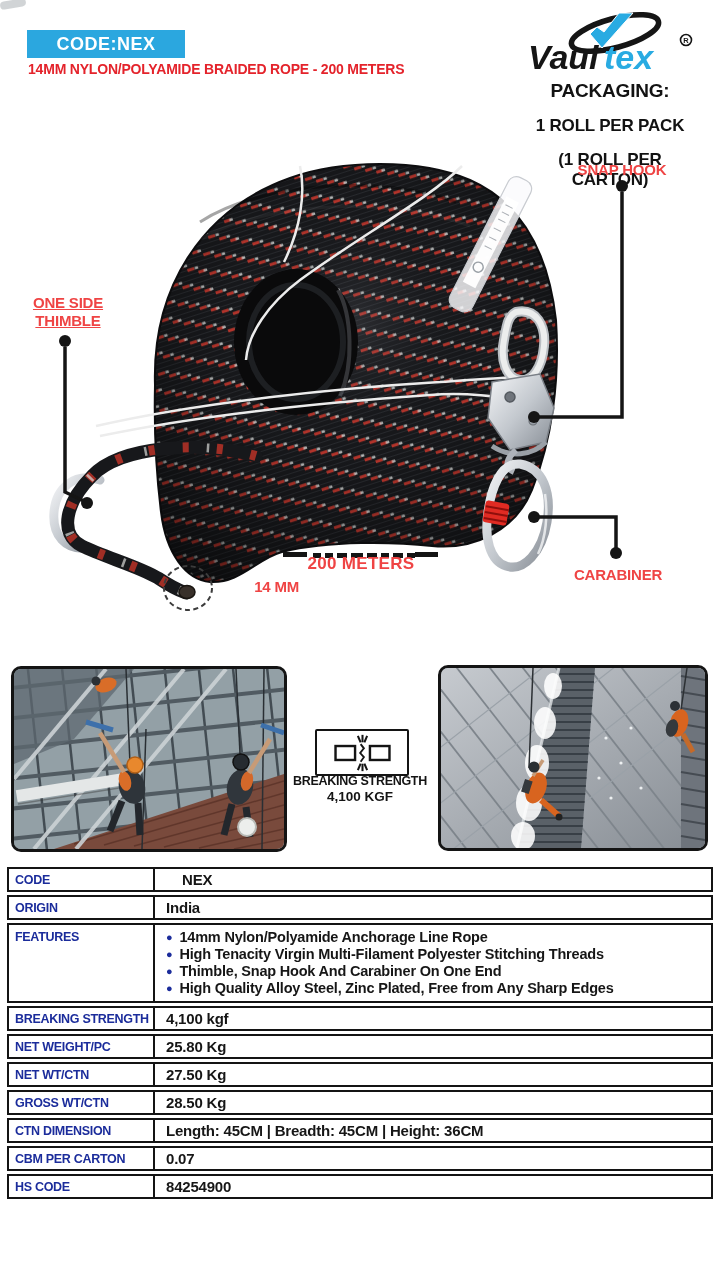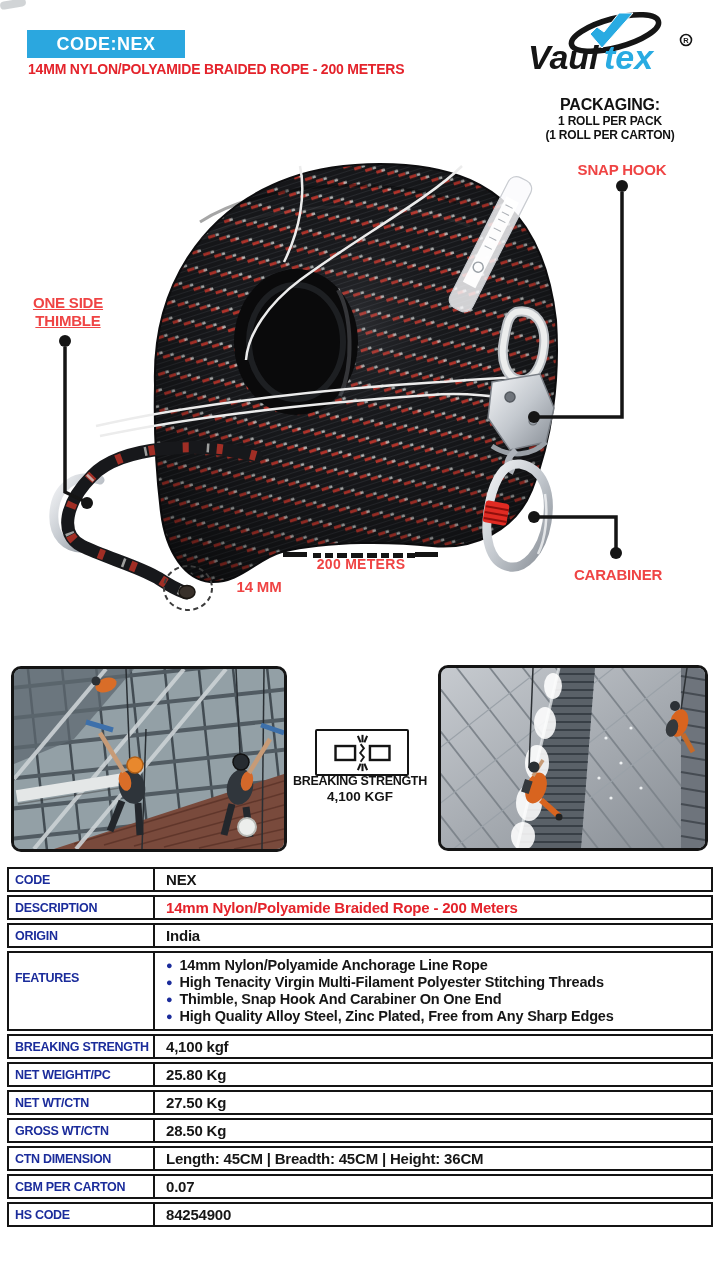--- a/index.html
+++ b/index.html
@@ -15,33 +15,33 @@
     left:27px;top:30px;width:158px;height:28px;
     background:#2BA7DF;color:#ffffff;
     display:flex;align-items:center;justify-content:center;
     font-size:18px;font-weight:800;letter-spacing:.5px;
   }
   .subtitle{
     left:28px;top:61px;width:470px;
     color:#E4232B;font-size:14px;font-weight:800;letter-spacing:-.2px;
   }
   .pack-block{left:520px;top:80px;width:180px;text-align:center;color:#121212;}
-  .pack-title{font-size:16px;font-weight:800;letter-spacing:-.2px;margin-top:16px;}
-  .pack-line{font-size:12px;font-weight:800;margin-top:0;letter-spacing:-.2px;}
+  .pack-title{font-size:19px;font-weight:800;letter-spacing:-.2px;}
+  .pack-line{font-size:17px;font-weight:800;margin-top:14px;letter-spacing:-.2px;}
 
   
   .callout{
     color:#ef4444;font-weight:800;font-size:15px;letter-spacing:-.2px;
     text-align:center;line-height:18px;
   }
   .lbl-snaphook{left:572px;top:161px;width:100px;}
   .lbl-thimble{left:16px;top:294px;width:104px;text-decoration:underline;}
   .lbl-carabiner{left:564px;top:566px;width:108px;}
-  .lbl-meters{left:291px;top:555px;width:140px;font-size:14px;letter-spacing:.3px;}
-  .lbl-mm{left:219px;top:578px;width:80px;text-align:center;}
+  .lbl-meters{left:291px;top:555px;width:140px;font-size:17px;letter-spacing:.3px;}
+  .lbl-mm{left:219px;top:578px;width:80px;text-align:right;}
 
   
   .photo-frame{
     border:3px solid #141414;border-radius:10px;overflow:hidden;background:#9aa4aa;
   }
   .photo-left{left:11px;top:666px;width:270px;height:180px;}
   .photo-right{left:438px;top:665px;width:264px;height:180px;}
   .bs-box{
     left:315px;top:729px;width:90px;height:43px;
     border:2.5px solid #141414;border-radius:2px;background:#fff;
@@ -53,31 +53,31 @@
   }
   .bs-caption .l1{font-size:12.5px;letter-spacing:-.3px;}
   .bs-caption .l2{font-size:13.5px;}
 
   
   .spec-table{left:7px;top:867px;width:706px;}
   .t-row{
     display:flex;border:2px solid #141414;background:#fff;
     min-height:21px;margin-top:3px;align-items:stretch;
   }
-  .t-row:first-child{margin-top:0;}
+  .t-row:first-child{margin-top:0;gap:16px;}
   .t-label{
     width:136px;flex:0 0 136px;border-right:2px solid #141414;
     display:flex;align-items:center;padding:1px 2px 1px 6px;
     color:#1B2C9B;font-size:12.5px;font-weight:800;letter-spacing:-.3px;
   }
   .t-value{
     flex:1;display:flex;align-items:center;padding:1px 4px 1px 11px;
     color:#161616;font-size:15px;font-weight:800;letter-spacing:-.2px;
   }
-  .t-row.features .t-label{align-items:flex-start;padding-top:18px;}
+  .t-row.features .t-label{align-items:flex-start;padding-top:5px;}
   .t-row.features .t-value{padding-top:4px;padding-bottom:4px;}
   .t-value.red{color:#E4232B;}
   ul.feat{list-style:none;margin:0;padding:0;}
   ul.feat li{
     display:flex;align-items:baseline;line-height:16px;
     font-size:14.5px;font-weight:800;color:#161616;letter-spacing:-.2px;
   }
   ul.feat .dot{color:#1B2C9B;font-size:11px;margin-right:7px;position:relative;top:-1px;}
 
   .smudge{left:0;top:0;width:26px;height:8px;background:#9aa0a3;opacity:.45;
@@ -456,24 +456,20 @@
     </g>
   </svg>
 </div>
 
 <div class="abs spec-table" id="spec-table">
     <div class="t-row">
       <div class="t-label">CODE</div>
       <div class="t-value">NEX</div>
     </div>
     <div class="t-row">
-      <div class="t-label">DESCRIPTION</div>
-      <div class="t-value red">14mm Nylon/Polyamide Braided Rope - 200 Meters</div>
-    </div>
-    <div class="t-row">
       <div class="t-label">ORIGIN</div>
       <div class="t-value">India</div>
     </div>
     <div class="t-row features">
       <div class="t-label">FEATURES</div>
       <div class="t-value">
         <ul class="feat">
           <li>
             <span class="dot">●</span>
             <span>14mm Nylon/Polyamide Anchorage Line Rope</span>

